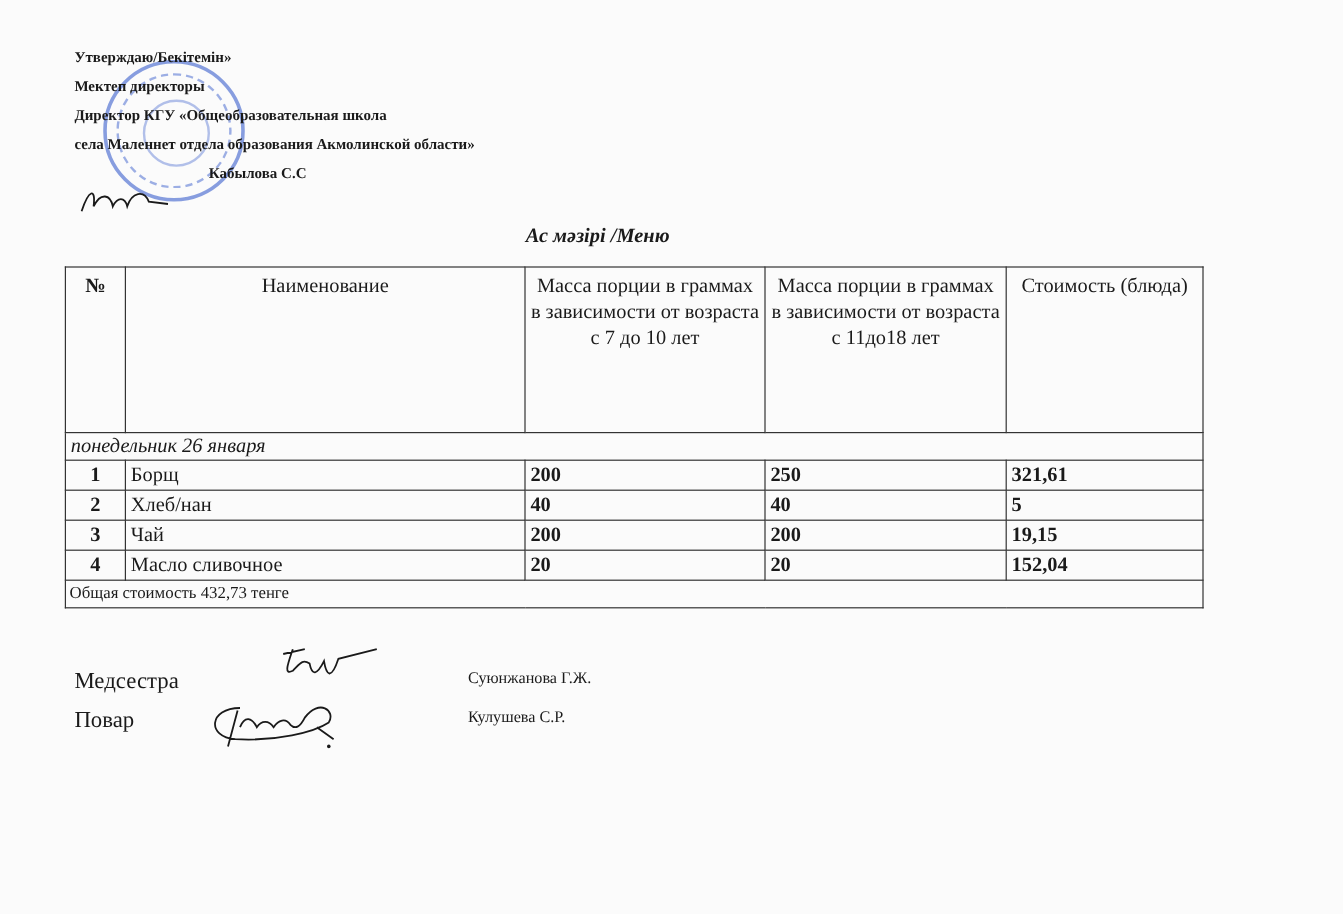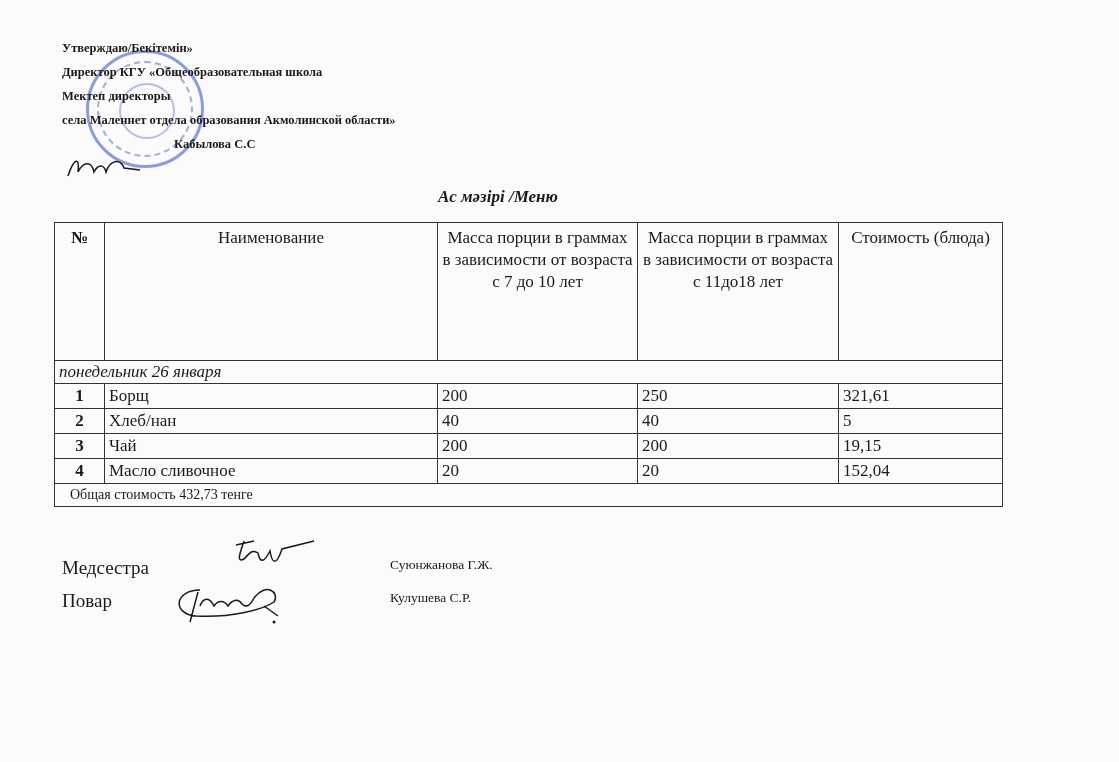--- a/index.html
+++ b/index.html
@@ -18,34 +18,34 @@
     border: 2px solid rgba(40,80,200,0.35); }
   .sig { position: absolute; }
   .title { position: absolute; left: 0; width: 996px; top: 187px; text-align: center; font-style: italic; font-weight: bold; font-size: 17px; }
   table { position: absolute; left: 54px; top: 222px; border-collapse: collapse; font-size: 17px; }
   td, th { border: 1.3px solid #333; padding: 0 4px; }
   th { font-weight: normal; vertical-align: top; text-align: center; line-height: 22px; padding-top: 4px; }
   th.num { font-weight: bold; }
   .date-row td { font-style: italic; height: 22px; line-height: 22px; }
   .item-row td { height: 24px; line-height: 24px; }
   .item-row td.n { text-align: center; font-weight: bold; }
-  .item-row td.b { font-weight: normal; margin-top: 36px; }
-  .total-row td { font-size: 14px; height: 22px; line-height: 22px; padding-left: 15px; }
+  .item-row td.b { font-weight: bold; margin-top: 36px; }
+  .total-row td { font-size: 14px; height: 22px; line-height: 22px; padding-left: 3px; }
   .staff { position: absolute; left: 62px; font-size: 19px; }
   .staff-name { position: absolute; left: 390px; font-size: 13.5px; }
 </style>
 </head>
 <body>
 
 <div class="stamp"></div>
 
 <div class="approval">
   <div>Утверждаю/Бекітемін»</div>
+  <div>Мектеп директоры</div>
   <div>Директор КГУ «Общеобразовательная школа</div>
-  <div>Мектеп директоры</div>
   <div>села Маленнет отдела образования Акмолинской области»</div>
   <div class="last"><span>Кабылова С.С</span></div>
 </div>
 
 <svg class="sig" style="left:64px;top:150px" width="80" height="32">
   <path d="M4 26 C10 8, 16 6, 14 22 C20 10, 28 12, 30 22 C34 14, 40 14, 42 22 C46 10, 56 8, 60 18 L76 20" fill="none" stroke="#1a1a1a" stroke-width="1.5"></path>
 </svg>
 
 <div class="title">Ас мәзірі /Меню</div>
 

